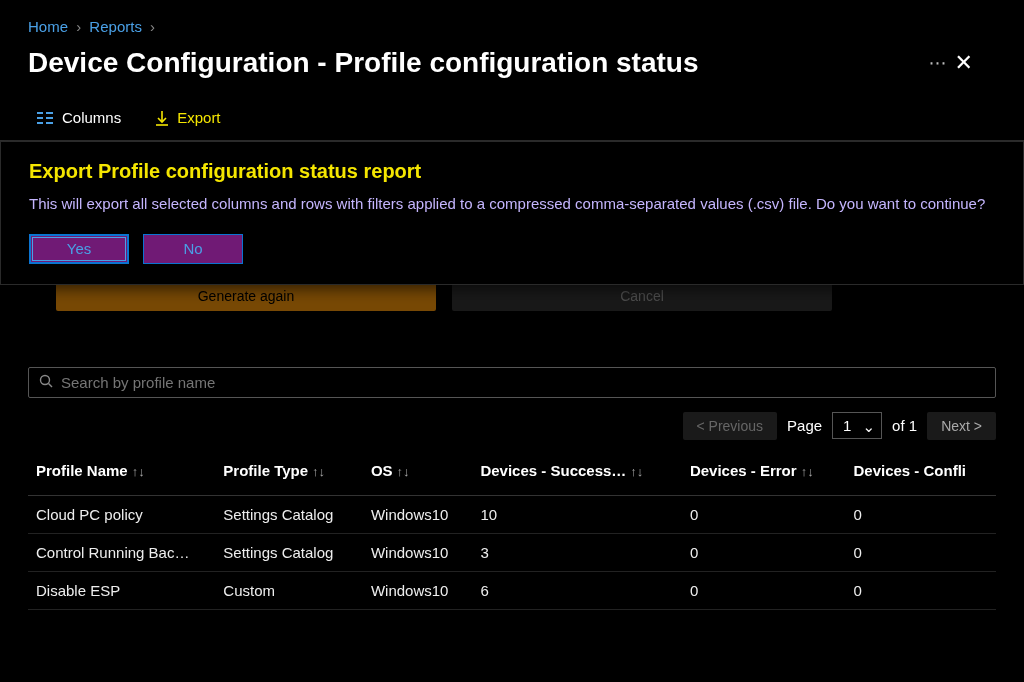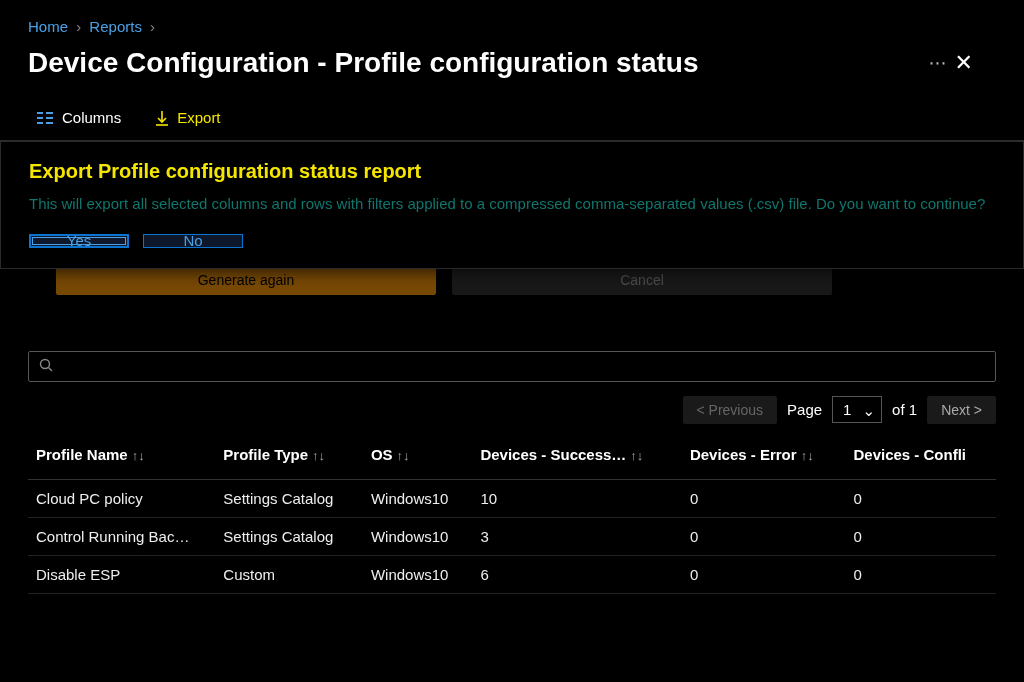--- a/index.html
+++ b/index.html
@@ -51,35 +51,35 @@
       position: relative;
       z-index: 5;
     }
     .dialog-title {
       color: #f5e600;
       font-size: 20px;
       font-weight: 700;
       margin-bottom: 10px;
     }
     .dialog-body {
-      color: #0f766e;
+      color: #c4b5fd;
       font-size: 15px;
       line-height: 1.5;
       margin-bottom: 18px;
     }
     .dialog-buttons { display: flex; gap: 14px; }
     .dlg-btn {
       width: 100px;
-      height: 14px;
+      height: 30px;
       display: flex;
       align-items: center;
       justify-content: center;
       font-size: 15px;
       cursor: pointer;
-      background: #0f172a;
+      background: #701a75;
     }
     .dlg-btn.yes {
       border: 2px solid #0b74d1;
       color: #4aa0e6;
       outline: 1px solid #4aa0e6;
       outline-offset: -4px;
     }
     .dlg-btn.no {
       border: 1px solid #0b74d1;
       color: #4aa0e6;
@@ -209,20 +209,21 @@
 
   <div class="search-box">
     <span>
       <svg width="14" height="14" viewBox="0 0 14 14">
           <g stroke="#888" stroke-width="1.4" fill="none">
             <circle cx="6" cy="6" r="4.5"></circle>
             <line x1="9.5" y1="9.5" x2="13" y2="13"></line>
           </g>
         </svg>
     </span>
+    <input type="text" placeholder="Search by profile name" style="">
   </div>
 
   <div class="pager-row">
     <div class="pager-right">
       <div class="pg-btn">&lt; Previous</div>
       <div class="page-label">Page</div>
       <div class="page-select">
         <span>1</span>
         <span class="chev">⌄</span>
       </div>

